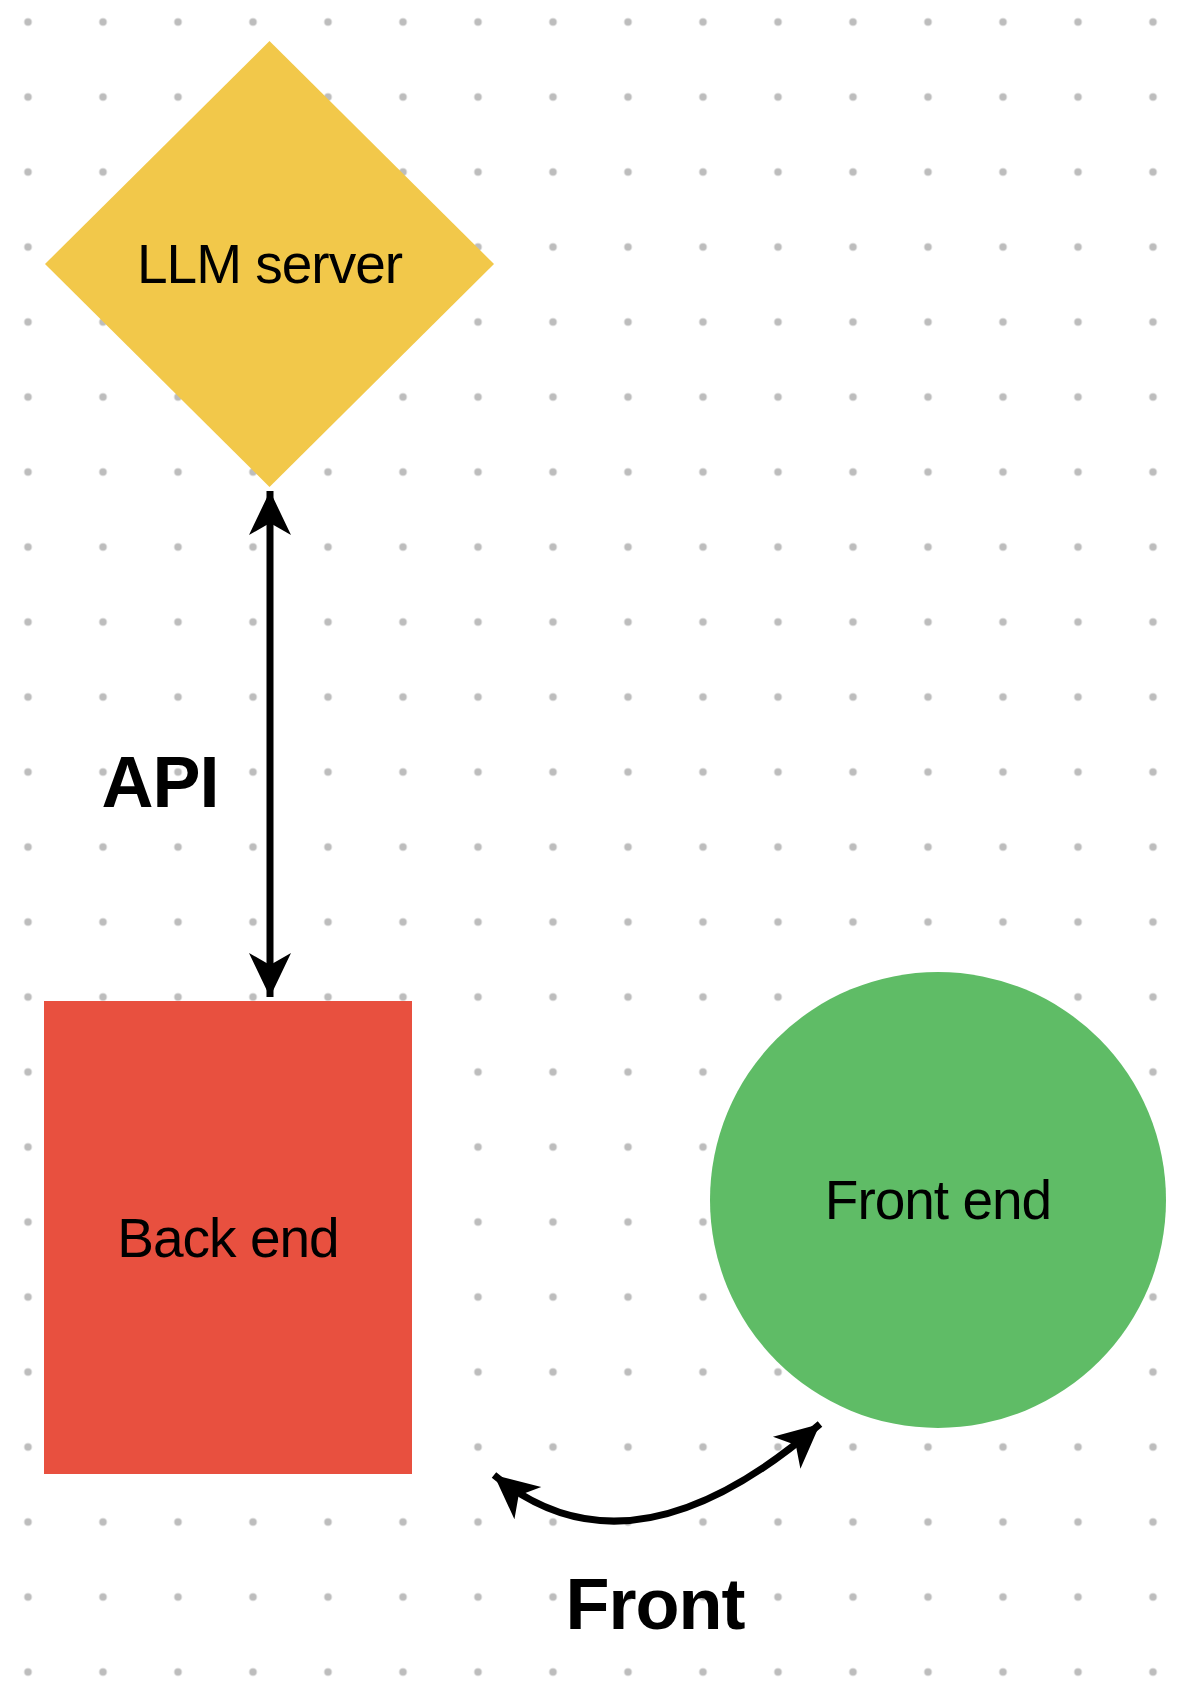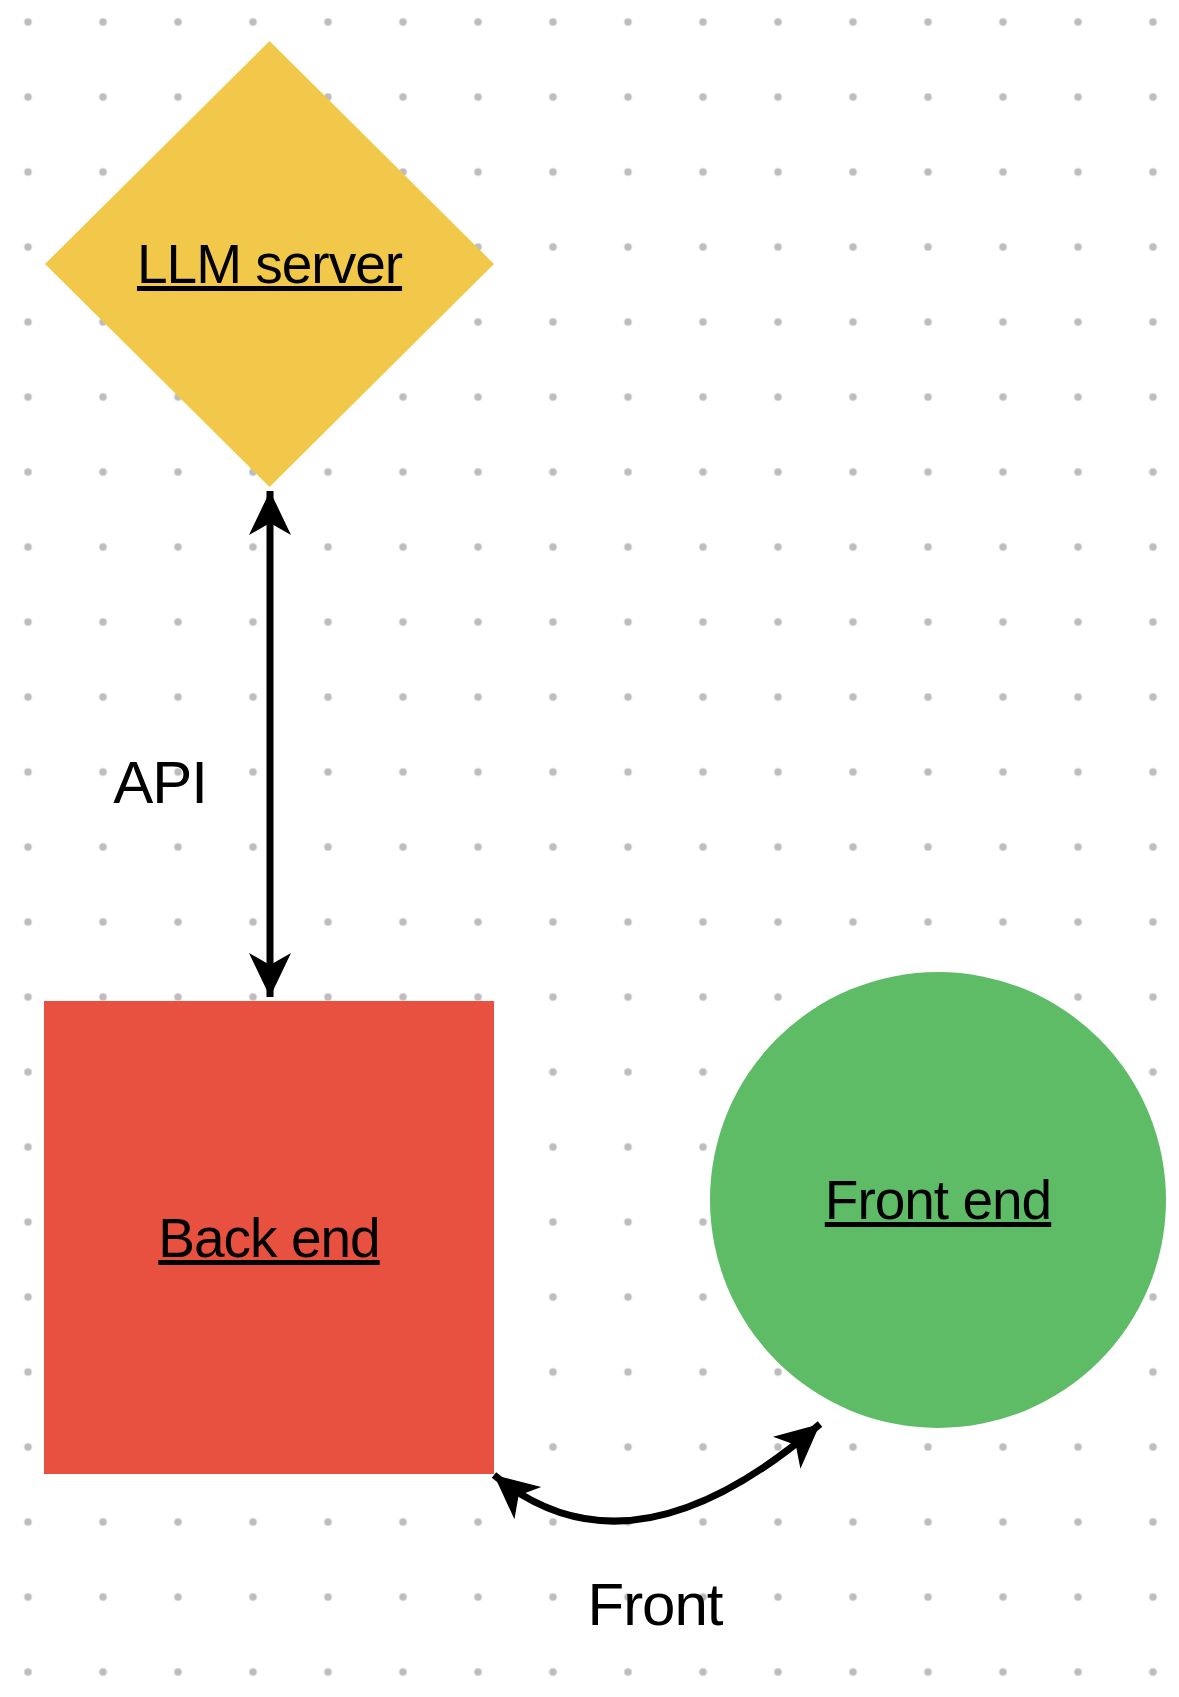--- a/index.html
+++ b/index.html
@@ -23,48 +23,47 @@
     position: absolute;
     display: flex;
     align-items: center;
     justify-content: center;
   }
   .node-label {
     font-size: 55px;
     letter-spacing: -1px;
     color: #000000;
     white-space: nowrap;
-    text-decoration: underline;
   }
   .diamond {
     left: 45px; top: 41px; width: 449px; height: 446px;
     clip-path: polygon(50% 0, 100% 50%, 50% 100%, 0 50%);
   }
   .square {
-    left: 44px; top: 1001px; width: 450px; height: 473px;
+    left: 44px; top: 1001px; width: 368px; height: 473px;
   }
   .circle {
     left: 710px; top: 972px; width: 456px; height: 456px;
     border-radius: 50%;
   }
   .arrows {
     position: absolute;
     left: 0; top: 0;
     pointer-events: none;
   }
   .arrows .stroke {
     fill: none;
     stroke-width: 7px;
     pointer-events: stroke;
   }
   .connector-label {
     position: absolute;
     transform: translate(-50%, -50%);
-    font-size: 60px;
-    font-weight: normal;
+    font-size: 72px;
+    font-weight: bold;
     letter-spacing: -1px;
     color: #000000;
     white-space: nowrap;
   }
   .label-api { left: 160px; top: 782px; }
   .label-webrtc { left: 655px; top: 1604px; }
 </style>
 </head>
 <body>
 

